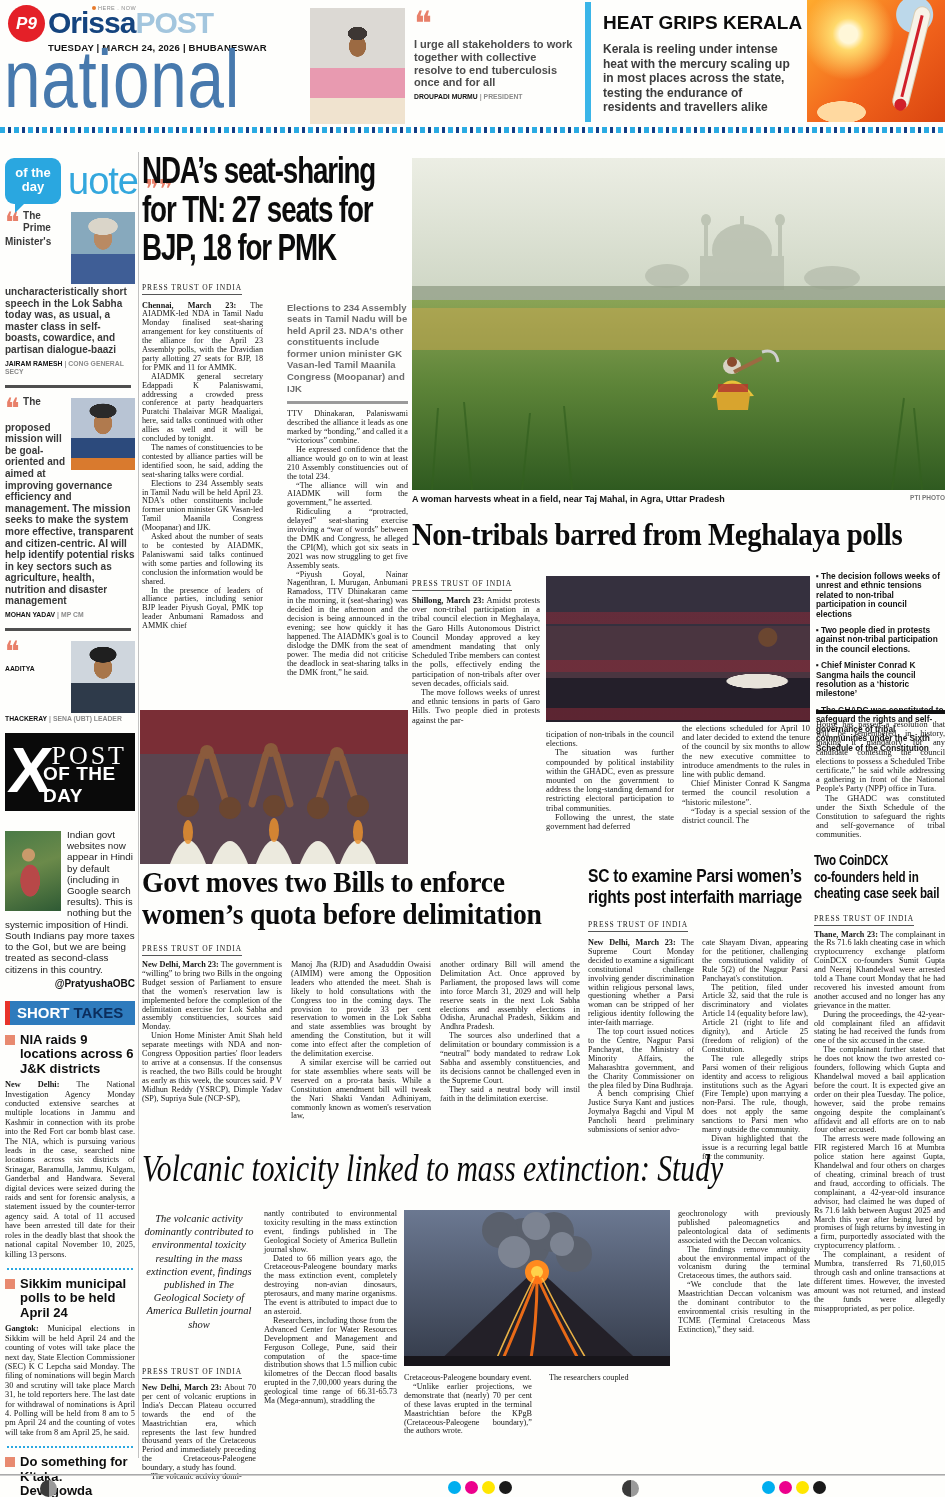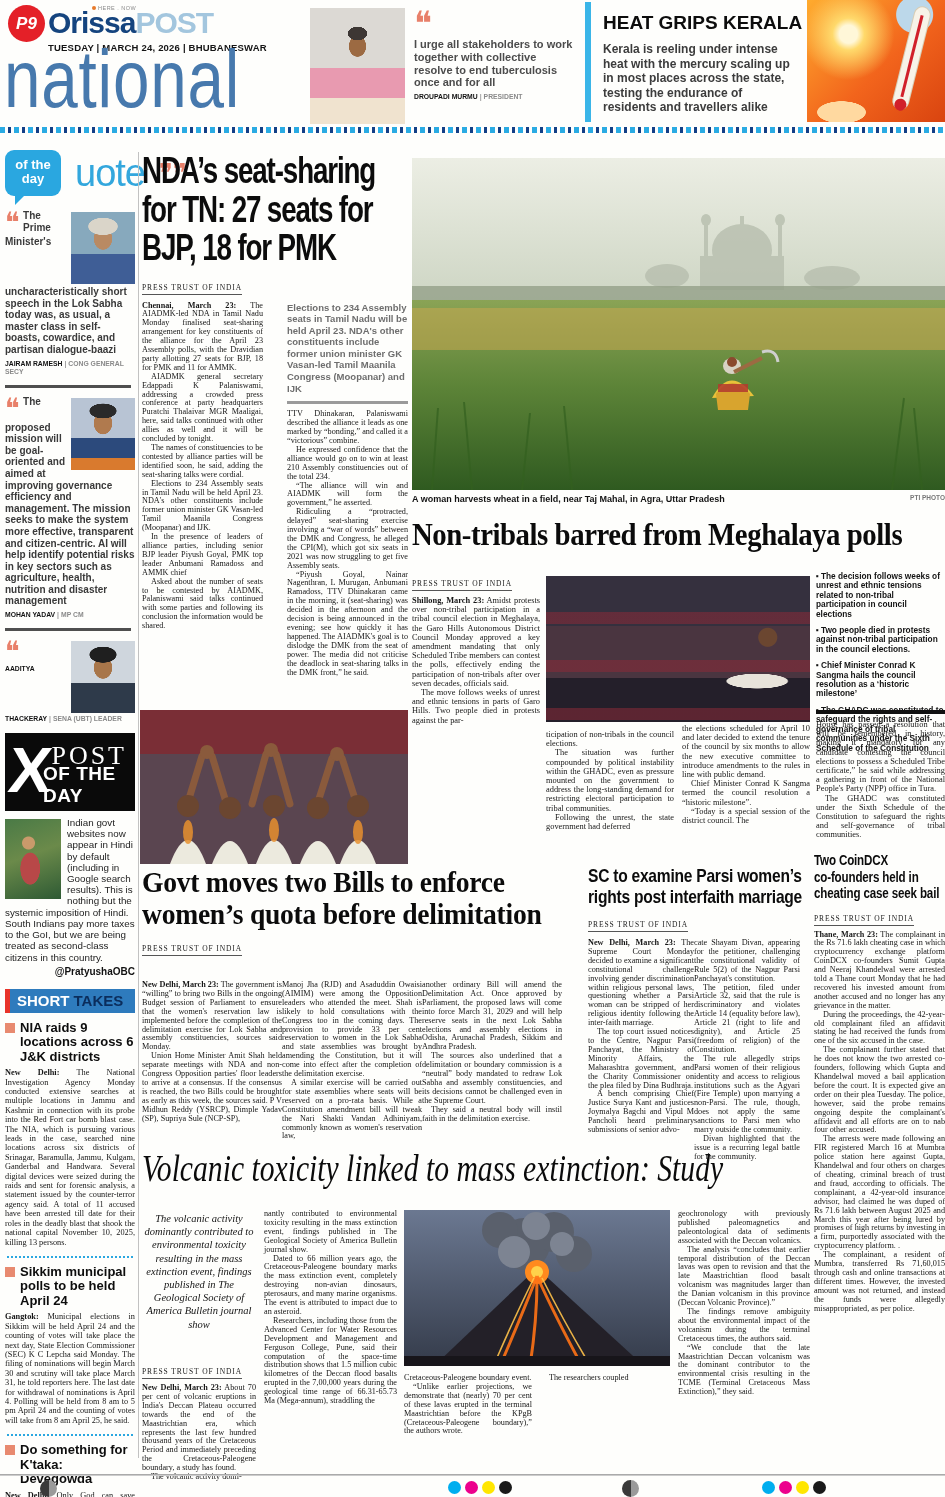--- a/index.html
+++ b/index.html
@@ -41,21 +41,21 @@
 .thermo{position:absolute;right:26px;top:6px;width:15px;height:104px;background:#f7f3e8;border-radius:8px;
   transform:rotate(14deg);box-shadow:0 0 0 1px #d8cdb5}
 .thermo .merc{position:absolute;left:6px;top:8px;width:3px;height:84px;background:#d1202a}
 .thermo .bulb{position:absolute;left:1.5px;bottom:-2px;width:12px;height:12px;border-radius:50%;background:#d1202a}
 
 .dots{left:0;top:127px;width:945px;height:6px;
   background:repeating-linear-gradient(90deg,#2aabe3 0 5px,#fff 5px 8px,#123f86 8px 11px,#fff 11px 14px)}
 
 
 .sidebar{left:5px;top:142px;width:130px}
-.qod{display:flex;align-items:center;gap:14px;height:62px}
+.qod{display:flex;align-items:flex-end;gap:7px;height:62px}
 .qd-bubble{width:56px;height:46px;background:#2aa7e0;border-radius:9px;color:#fff;text-align:center;
   font:bold 13px/14px "Liberation Sans",sans-serif;padding-top:8px;position:relative;flex:none}
 .qd-bubble:after{content:"";position:absolute;left:10px;bottom:-9px;border:6px solid transparent;border-top-color:#2aa7e0;border-left-color:#2aa7e0}
 .qd-uote{font:38px/46px "Liberation Sans",sans-serif;color:#33a7dd;letter-spacing:-1px}
 .qd-marks{font-family:"DejaVu Sans",sans-serif;font-size:26px;color:#e8806a;line-height:30px}
 .sq{margin-top:6px;overflow:hidden}
 .sq-img{float:right;width:64px;height:72px;margin:2px 0 2px 4px}
 .ph-jr{background:radial-gradient(ellipse 24px 14px at 50% 20%,#dad5c9 60%,transparent 63%),
   radial-gradient(ellipse 15px 18px at 50% 37%,#b98a63 60%,transparent 63%),
   linear-gradient(180deg,#87a9bd 0 58%,#3f5e96 58% 100%)}
@@ -67,21 +67,21 @@
   linear-gradient(180deg,#cfd6dd 0 58%,#2e3a4a 58% 100%)}
 .sq-mark{float:left;font-family:"DejaVu Sans",sans-serif;font-size:28px;line-height:26px;color:#e8806a;margin-right:3px}
 .sq-t{font:bold 10px/11.6px "Liberation Sans",sans-serif;color:#3a3a3a}
 .sq-a{clear:left;margin-top:4px;font:bold 6.8px/8px "Liberation Sans",sans-serif;color:#111}
 .sq-a .role{color:#8a8a8a}
 .sq-rule{clear:both;border-top:3px solid #4f4f4f;margin:9px 4px 8px 0}
 .xbox{position:relative;margin-top:10px;height:78px;background:#0a0a0a;color:#fff}
 .x-glyph{position:absolute;left:4px;top:-2px;font:bold 64px/78px "Liberation Sans",sans-serif;transform:skewX(-6deg)}
 .x-post{position:absolute;right:8px;top:8px;font:26px "Liberation Serif",serif;letter-spacing:3px}
 .x-sub{position:absolute;left:38px;bottom:4px;font:bold 19px "Liberation Sans",sans-serif;letter-spacing:.5px}
-.xc{margin-top:6px;overflow:hidden}
+.xc{margin-top:18px;overflow:hidden}
 .xc-img{float:left;width:56px;height:80px;margin:2px 6px 2px 0;
   background:radial-gradient(circle at 42% 30%,#c99a6b 0 6px,transparent 7px),
   radial-gradient(ellipse 16px 26px at 45% 62%,#b84848 60%,transparent 63%),
   linear-gradient(160deg,#4a7a46 0%,#6b8a4a 45%,#2e5a34 100%)}
 .xc-t{font:9.8px/11.2px "Liberation Sans",sans-serif;color:#222}
 .xc-h{text-align:right;font:bold 10px "Liberation Sans",sans-serif;color:#111;margin-top:3px}
 .st-bar{display:flex;height:24px;margin:12px 0 8px}
 .st-red{width:5px;background:#e8332a}
 .st-blue{flex:1;background:#2e7bbd;font:bold 15px/24px "Liberation Sans",sans-serif;padding-left:7px;color:#fff}
 .st-blue .t2{color:#0b2d5c;margin-left:4px}
@@ -133,28 +133,28 @@
 .meg .bp{font-size:8.4px;line-height:9.2px}
 
 
 .aiadmk{left:140px;top:710px;width:268px;height:154px;overflow:hidden;
   background:linear-gradient(180deg,#5c4450 0 30%,#6e4a4e 30% 65%,#473640 100%)}
 
 
 .bills{left:142px;top:866px;width:438px}
 .bills h1{font:bold 30px/32px "Liberation Serif",serif;letter-spacing:-.3px;color:#0b0b0b;
   transform:scaleX(.92);transform-origin:0 0;width:476px;margin-bottom:7px}
-.cols3{display:flex;margin-top:20px}
+.cols3{display:flex;gap:9px;margin-top:0}
 .cols3 .c{width:140px}
 
 
 .parsi{left:588px;top:866px;width:220px}
 .parsi h1{font:bold 19px/20.5px "Liberation Sans",sans-serif;letter-spacing:-.3px;color:#0c0c0c;
   transform:scaleX(.82);transform-origin:0 0;width:268px;margin-bottom:6px}
-.cols2{display:flex;gap:0;margin-top:2px}
+.cols2{display:flex;gap:8px;margin-top:2px}
 .cols2 .c{width:106px}
 
 
 .coin{left:814px;top:852px;width:131px}
 .coin h1{font:bold 14.5px/16.5px "Liberation Sans",sans-serif;color:#0c0c0c;letter-spacing:-.2px;
   transform:scaleX(.8);transform-origin:0 0;width:164px;margin-bottom:5px}
 
 
 .volc{left:142px;top:1146px;width:668px}
 .volc h1{font:italic 38px/44px "Liberation Serif",serif;color:#0b0b0b;
@@ -272,22 +272,22 @@
 
   <div class="abs nda">
     <h1><span>NDA’s seat-sharing</span><br><span>for TN: 27 seats for</span><br><span>BJP, 18 for PMK</span></h1>
     <span class="byline">PRESS TRUST OF INDIA</span>
     <div class="nda-cols">
       <div class="nda-col">
         <p class="bp f"><b>Chennai, March 23:</b> <span>The AIADMK-led NDA in Tamil Nadu Monday finalised seat-sharing arrangement for key constituents of the alliance for the April 23 Assembly polls, with the Dravidian party allotting 27 seats for BJP, 18 for PMK and 11 for AMMK.</span></p>
         <p class="bp">AIADMK general secretary Edappadi K Palaniswami, addressing a crowded press conference at party headquarters Puratchi Thalaivar MGR Maaligai, here, said talks continued with other allies as well and it will be concluded by tonight.</p>
         <p class="bp">The names of constituencies to be contested by alliance parties will be identified soon, he said, adding the seat-sharing talks were cordial.</p>
         <p class="bp">Elections to 234 Assembly seats in Tamil Nadu will be held April 23. NDA's other constituents include former union minister GK Vasan-led Tamil Maanila Congress (Moopanar) and IJK.</p>
+        <p class="bp">Asked about the number of seats to be contested by AIADMK, Palaniswami said talks continued with some parties and following its conclusion the information would be shared.</p>
         <p class="bp">In the presence of leaders of alliance parties, including senior BJP leader Piyush Goyal, PMK top leader Anbumani Ramadoss and AMMK chief</p>
-        <p class="bp">Asked about the number of seats to be contested by AIADMK, Palaniswami said talks continued with some parties and following its conclusion the information would be shared.</p>
       </div>
       <div class="nda-col">
         <div class="inset">Elections to 234 Assembly seats in Tamil Nadu will be held April 23. NDA's other constituents include former union minister GK Vasan-led Tamil Maanila Congress (Moopanar) and IJK</div>
         <p class="bp f">TTV Dhinakaran, Palaniswami described the alliance it leads as one marked by “bonding,” and called it a “victorious” combine.</p>
         <p class="bp">He expressed confidence that the alliance would go on to win at least 210 Assembly constituencies out of the total 234.</p>
         <p class="bp">“The alliance will win and AIADMK will form the government,” he asserted.</p>
         <p class="bp">Ridiculing a “protracted, delayed” seat-sharing exercise involving a “war of words” between the DMK and Congress, he alleged the CPI(M), which got six seats in 2021 was now struggling to get five Assembly seats.</p>
         <p class="bp">“Piyush Goyal, Nainar Nagenthran, L Murugan, Anbumani Ramadoss, TTV Dhinakaran came in the morning, it (seat-sharing) was decided in the afternoon and the decision is being announced in the evening; see how quickly it has happened. The AIADMK's goal is to dislodge the DMK from the seat of power. The media did not criticise the deadlock in seat-sharing talks in the DMK front,” he said.</p>
       </div>
     </div>
@@ -516,21 +516,20 @@
       </div>
       <div class="volc-colA">
         <p class="bp f">Cretaceous-Paleogene boundary event.</p>
         <p class="bp">“Unlike earlier projections, we demonstrate that (nearly) 70 per cent of these lavas erupted in the terminal Maastrichtian before the KPgB (Cretaceous-Paleogene boundary),” the authors wrote.</p>
       </div>
       <div class="volc-colB">
         <p class="bp">The researchers coupled</p>
       </div>
       <div class="volc-col5">
         <p class="bp f">geochronology with previously published paleomagnetics and paleontological data of sediments associated with the Deccan volcanics.</p>
-        <p class="bp">The analysis “concludes that earlier temporal distribution of the Deccan lavas was open to revision and that the late Maastrichtian flood basalt volcanism was magnitudes larger than the Danian volcanism in this province (Deccan Volcanic Province).”</p>
         <p class="bp">The findings remove ambiguity about the environmental impact of the volcanism during the terminal Cretaceous times, the authors said.</p>
         <p class="bp">“We conclude that the late Maastrichtian Deccan volcanism was the dominant contributor to the environmental crisis resulting in the TCME (Terminal Cretaceous Mass Extinction),” they said.</p>
       </div>
     </div>
   </div>
 
   <div class="abs botrule"></div>
   <div class="abs halfcircle" style="left:40px;top:1480px"></div>
   <div class="abs cmyk" style="left:448px;top:1481px">
     <span style="background:#00aeef"></span>

